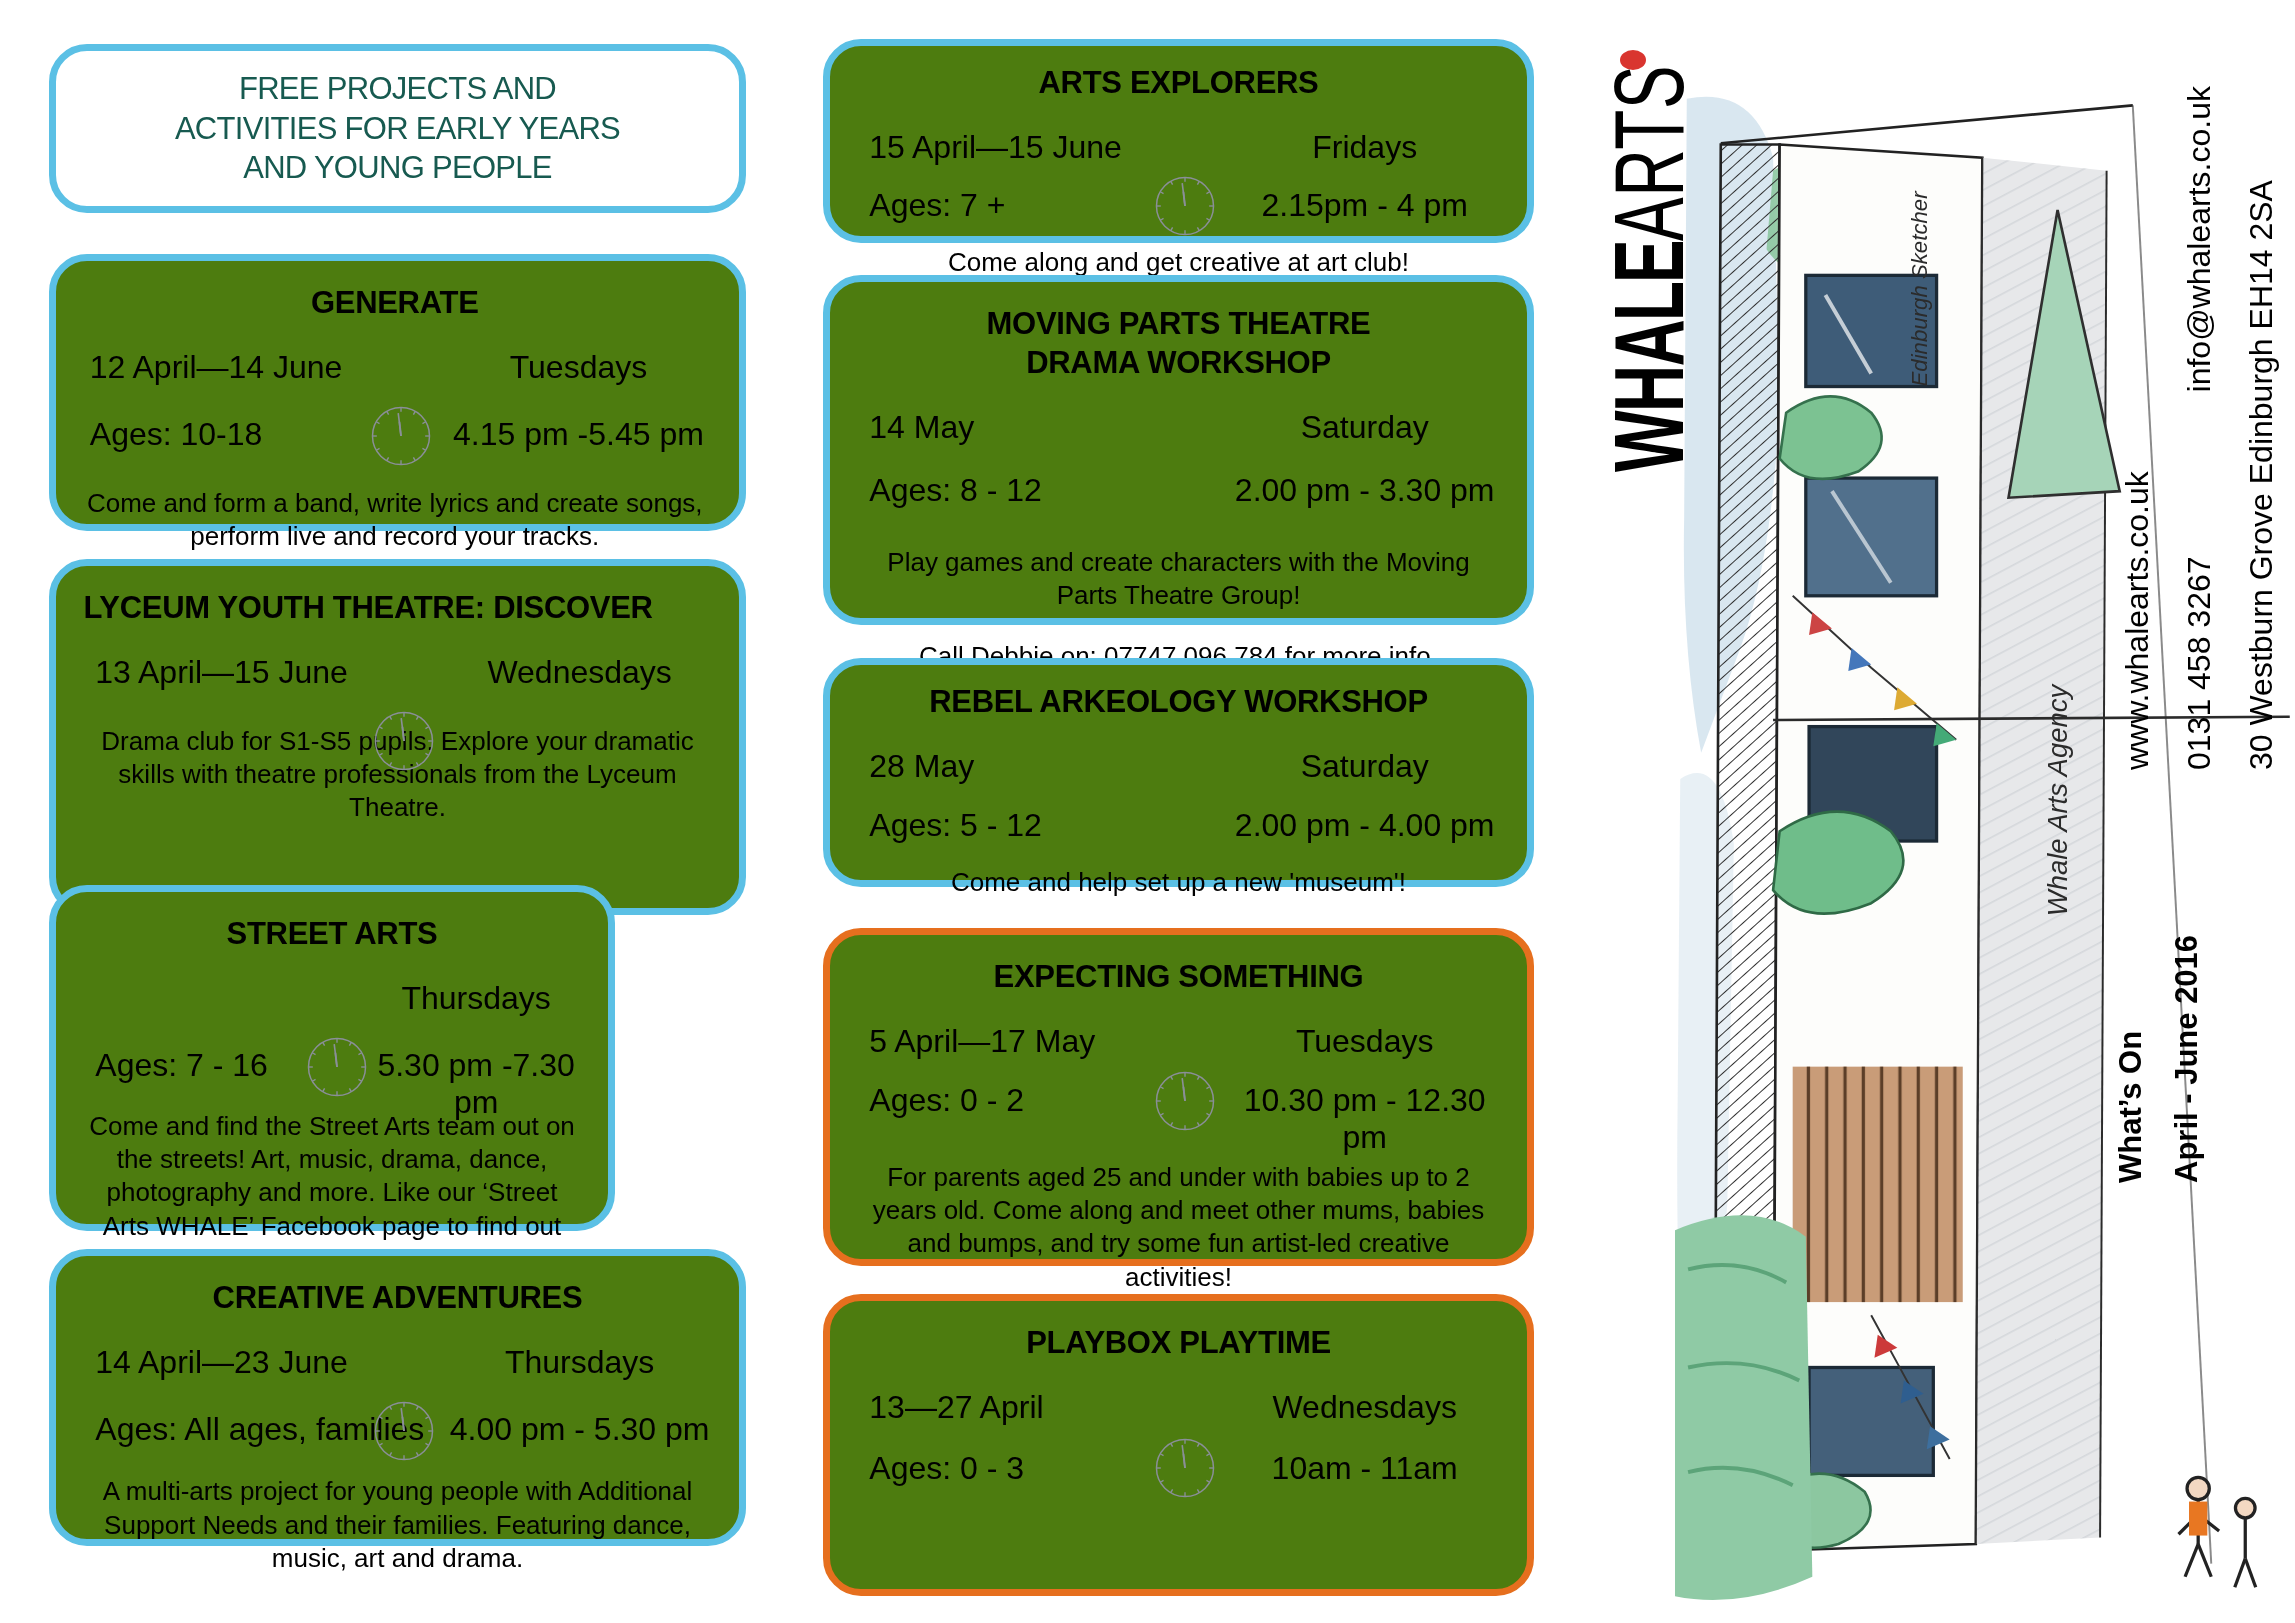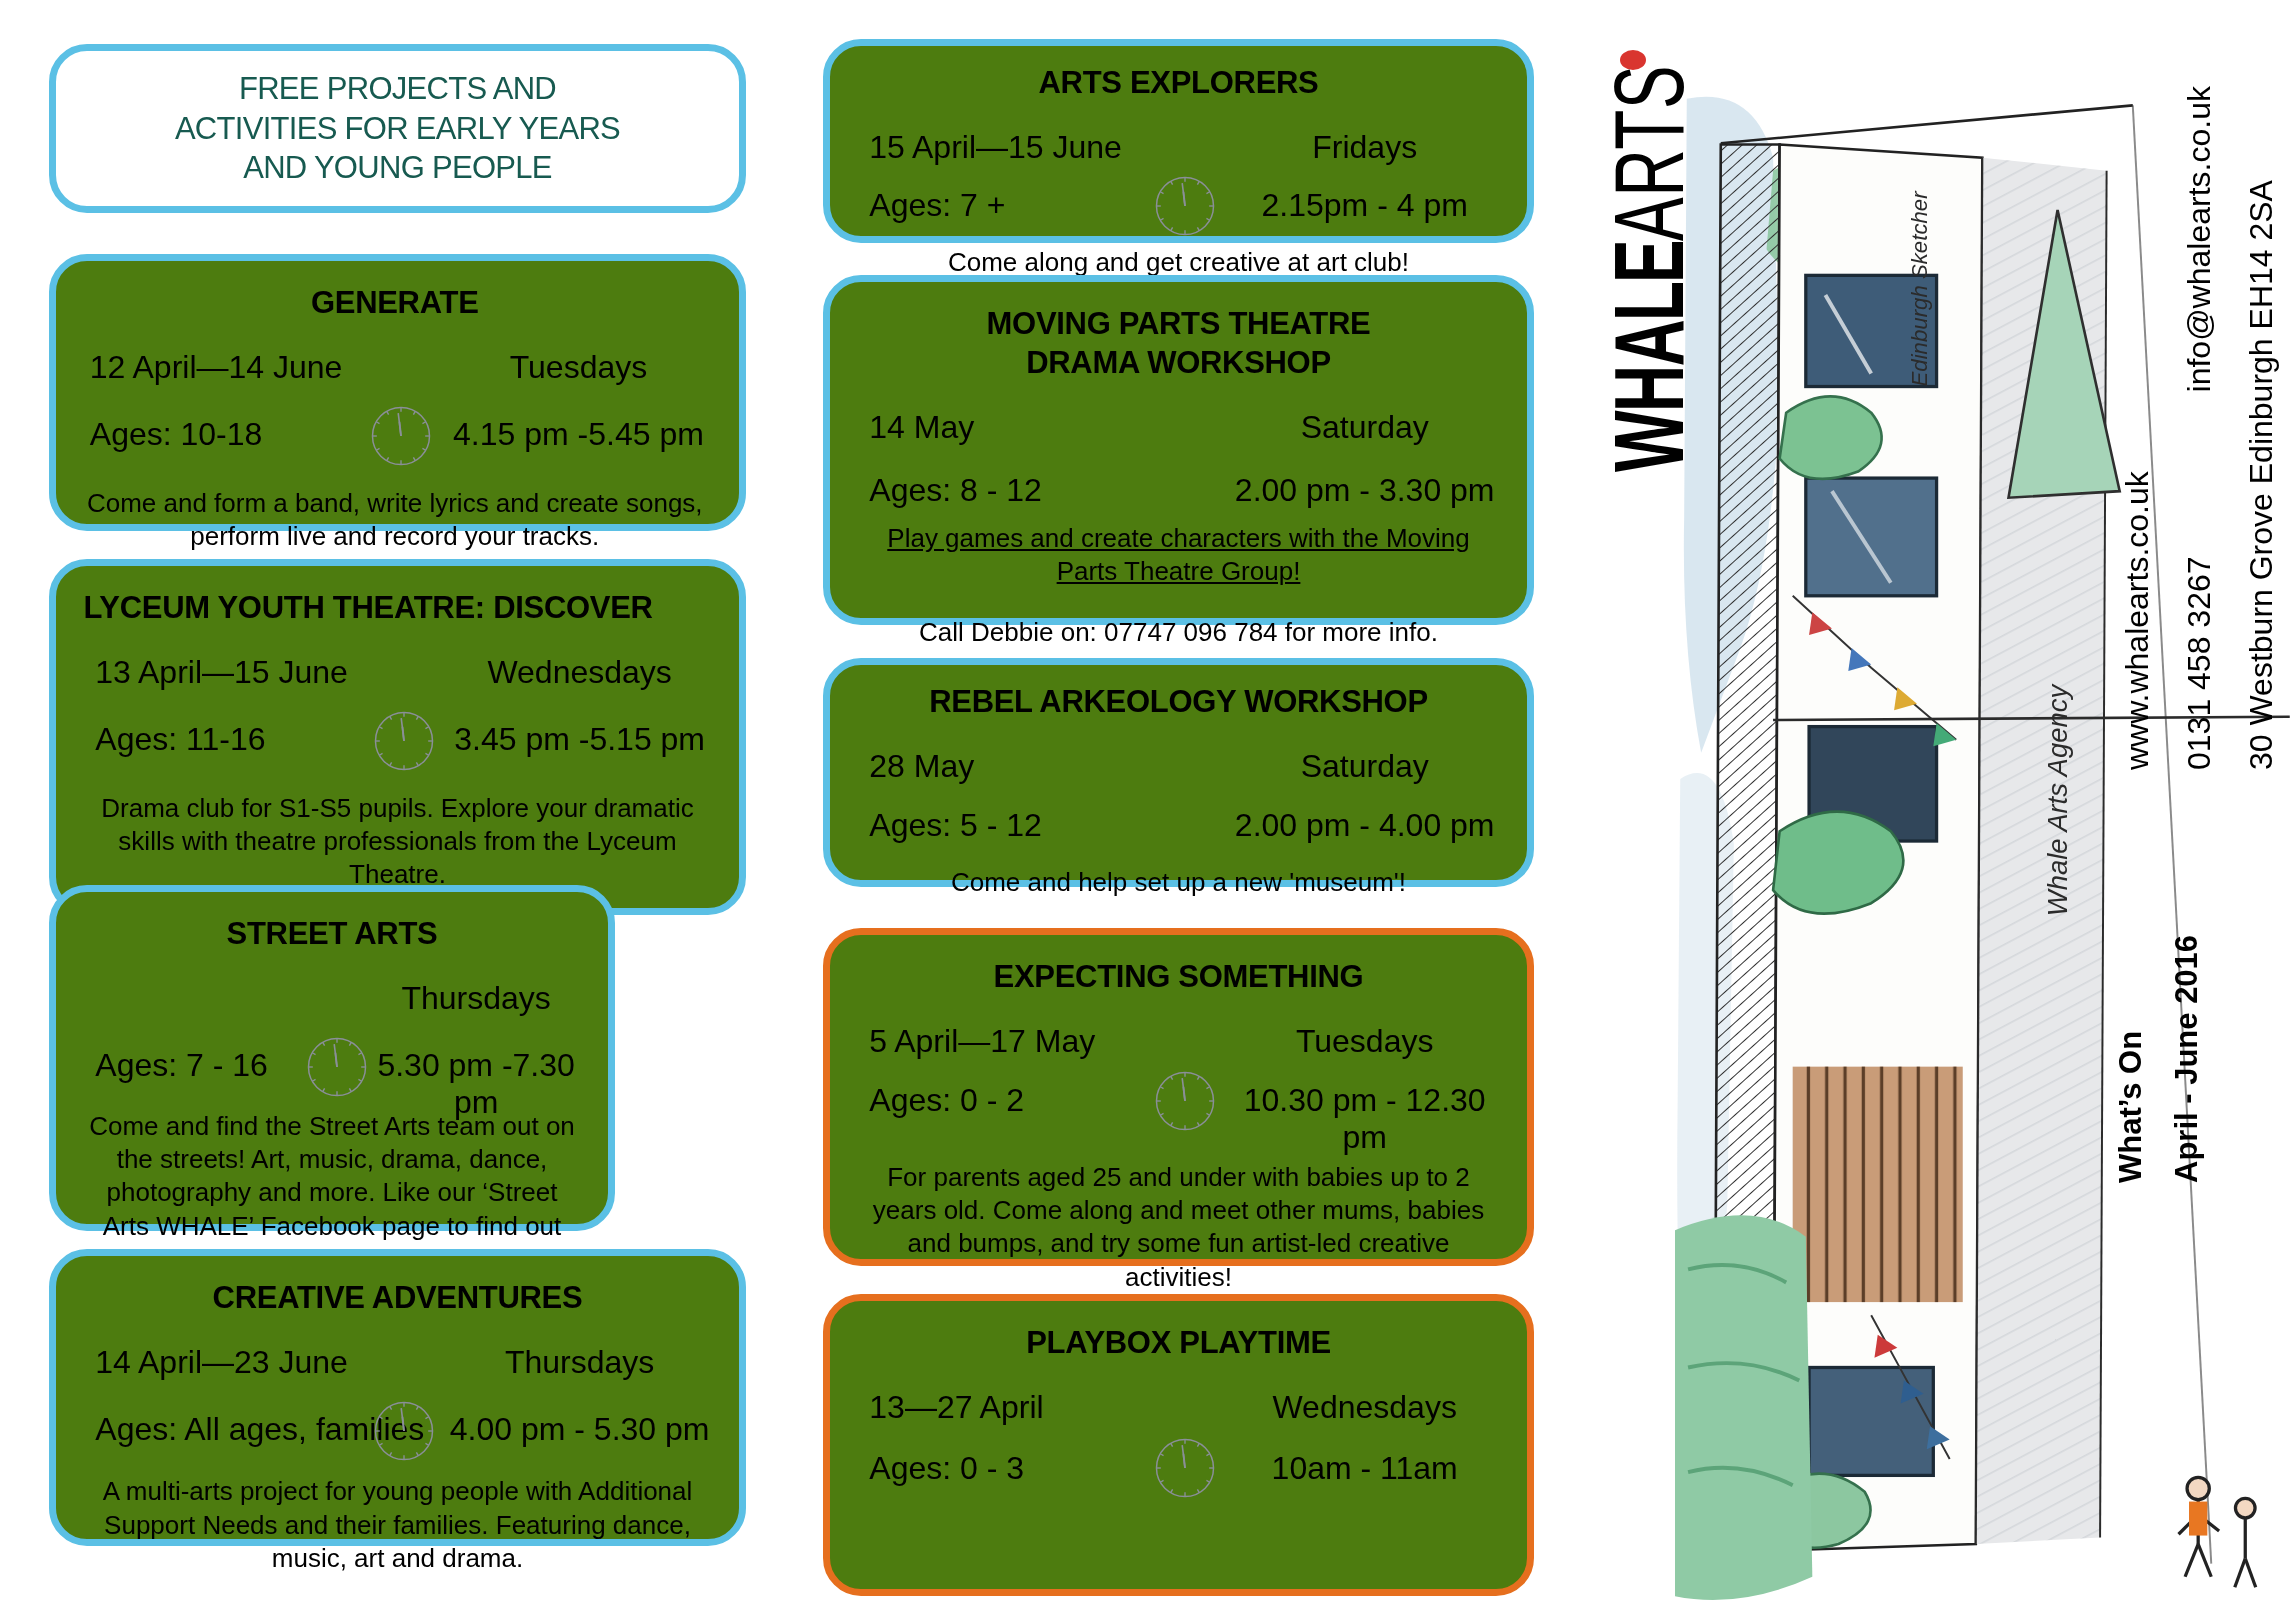--- a/index.html
+++ b/index.html
@@ -123,24 +123,20 @@
   <p class="box-desc">Come and form a band, write lyrics and create songs, perform live and record your tracks.</p>
 </article>
 
 <article class="box" style="left:49px;top:559px;width:697px;height:356px;">
   <h2 class="box-title left">LYCEUM YOUTH THEATRE: DISCOVER</h2>
   <div class="meta">
     <div class="meta-row">
       <span class="meta-left">13 April—15 June</span>
       <span class="meta-right">Wednesdays</span>
     </div>
-    <div class="meta-row">
-      <span class="meta-left">Ages: 11-16</span>
-      <span class="meta-right">3.45 pm -5.15 pm</span>
-    </div>
     <svg class="clock" viewBox="0 0 100 100">
         <use href="#clock-sym"></use>
       </svg>
   </div>
   <p class="box-desc">Drama club for S1-S5 pupils. Explore your dramatic skills with theatre professionals from the Lyceum Theatre.</p>
 </article>
 
 <article class="box" style="left:49px;top:885px;width:566px;height:346px;">
   <h2 class="box-title">STREET ARTS</h2>
   <div class="meta" style="margin-top:25px;">
@@ -201,21 +197,21 @@
   <div class="meta" style="margin-top:22px;">
     <div class="meta-row">
       <span class="meta-left">14 May</span>
       <span class="meta-right">Saturday</span>
     </div>
     <div class="meta-row" style="margin-top:26px;">
       <span class="meta-left">Ages: 8 - 12</span>
       <span class="meta-right">2.00 pm - 3.30 pm</span>
     </div>
   </div>
-  <p class="box-desc" style="margin-top:13px;text-decoration:underline;">Play games and create characters with the Moving Parts Theatre Group!</p>
+  <p class="box-desc" style="margin-top:37px;">Play games and create characters with the Moving Parts Theatre Group!</p>
   <p class="box-note" style="margin-top:29px;">Call Debbie on: 07747 096 784 for more info.</p>
 </article>
 
 <article class="box" style="left:823px;top:658px;width:711px;height:229px;">
   <h2 class="box-title" style="margin-top:0;">REBEL ARKEOLOGY WORKSHOP</h2>
   <div class="meta" style="margin-top:21px;">
     <div class="meta-row">
       <span class="meta-left">28 May</span>
       <span class="meta-right">Saturday</span>
     </div>

